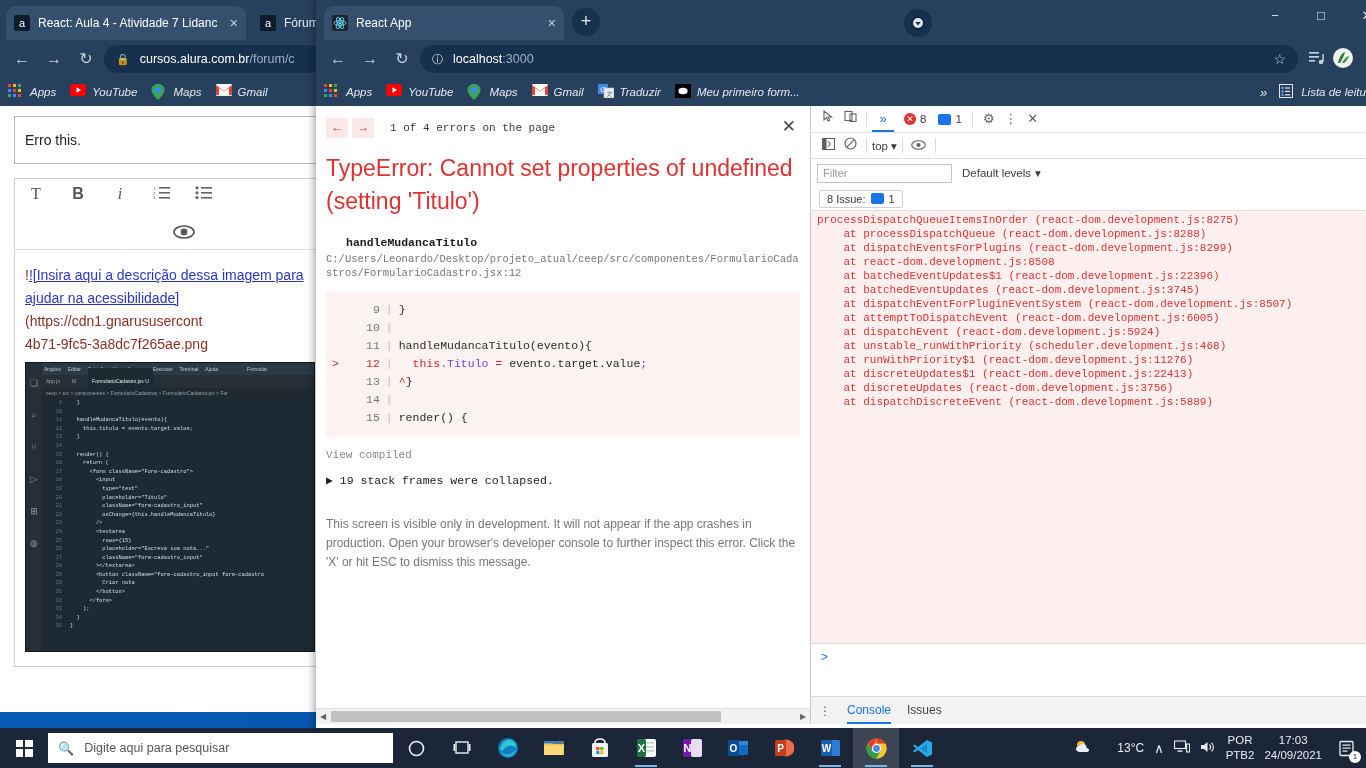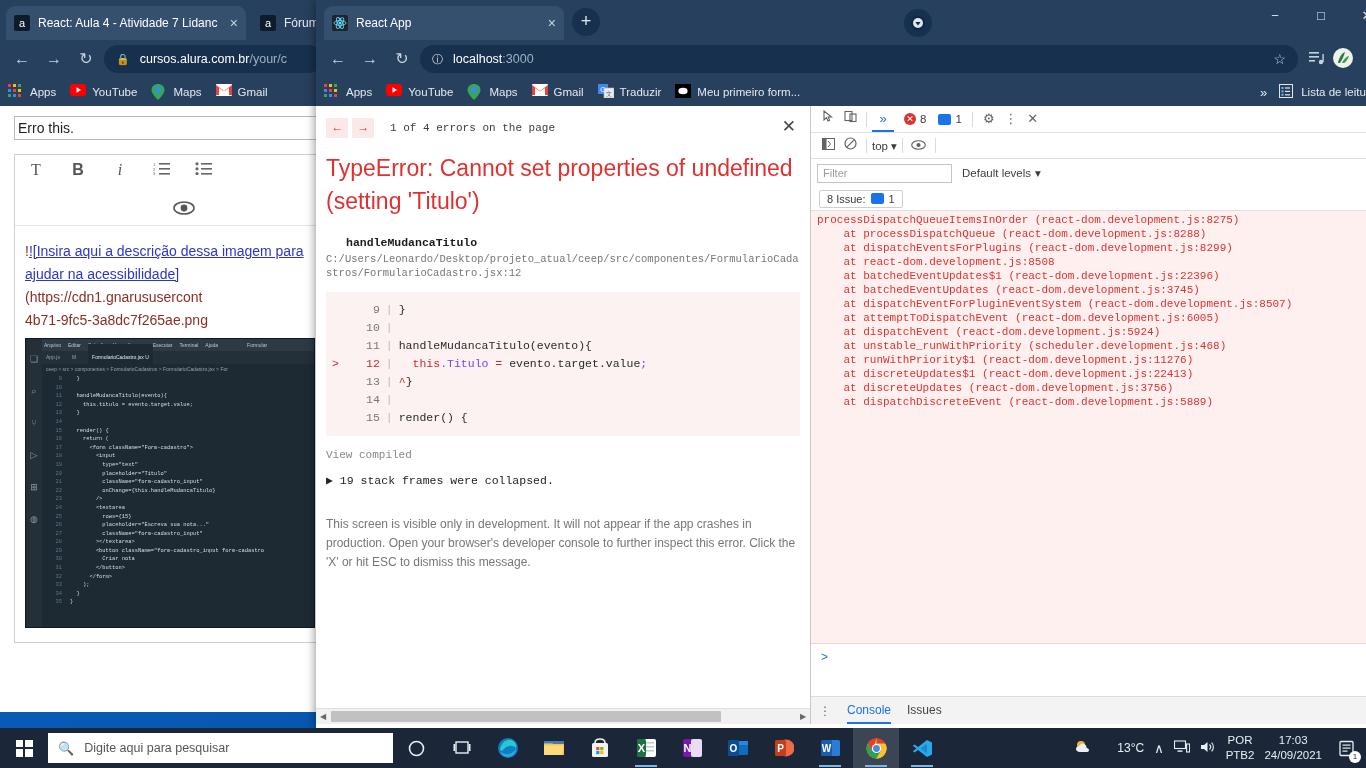--- a/index.html
+++ b/index.html
@@ -77,31 +77,31 @@
   .omnibox {
     flex:1 1 auto; height:28px; background:#17304d; border-radius:14px;
     display:flex; align-items:center; padding:0 12px; color:#fff; font-size:12.5px; min-width:0;
   }
   .omnibox .lockico { margin-right:10px; font-size:11px; opacity:.85; }
   .omnibox .urlmain { color:#fff; }
   .omnibox .urlrest { color:#9fb0c4; }
   .navright { display:flex; align-items:center; margin-left:6px; }
   .navright span { width:26px; text-align:center; color:#c6d2e0; font-size:14px; }
 
-  .bookbar { height:28px; display:flex; align-items:center; padding:0 8px; background:#27405e; font-size:11.5px; color:#e3e9f1; overflow:hidden; }
+  .bookbar { height:28px; display:flex; align-items:center; padding:0 8px; background:#27405e; font-size:11.5px; color:#e3e9f1; overflow:hidden;font-style:italic; }
   .bm { display:flex; align-items:center; margin-right:14px; white-space:nowrap; }
   .bm .bico { width:16px; height:16px; margin-right:6px; flex:0 0 16px; }
   .bookbar .spacer { flex:1 1 auto; }
 
   
   #win-alura { left:0; top:0; width:330px; height:712px; }
   #alura-page { background:#fff; height:602px; padding:10px 14px 0 14px; overflow:hidden; position:relative; }
   .a-input {
-    border:1px solid #b9b9b9; height:24px; display:flex; align-items:center;
-    padding:0 3px; font-size:14px; color:#222; width:340px;
+    border:1px solid #b9b9b9; height:48px; display:flex; align-items:center;
+    padding:0 10px; font-size:14px; color:#222; width:340px;
   }
   .a-editor { border:1px solid #cfcfcf; margin-top:14px; width:340px; }
   .a-toolbar { padding:6px 10px; border-bottom:1px solid #e3e3e3; display:flex; flex-wrap:wrap; gap:20px; align-items:center; }
   .a-toolbar .tb { color:#555; font-size:16px; width:22px; text-align:center; }
   .a-body { padding:14px 10px; font-size:14px; line-height:23px; }
   .a-link { color:#2b36c8; text-decoration:underline; }
   .a-url { color:#8b2f24; }
   .a-shot { margin-top:6px; width:290px; height:290px; background:#1e2a33; position:relative; overflow:hidden; border:1px solid #101820; }
 
   
@@ -301,21 +301,21 @@
       </div>
     </div>
 
     <div class="navbar">
       <span class="navicon">←</span>
       <span class="navicon">→</span>
       <span class="navicon">↻</span>
       <div class="omnibox">
         <span class="lockico">🔒</span>
         <span class="urlmain">cursos.alura.com.br</span>
-          <span class="urlrest">/your/c</span>
+          <span class="urlrest">/forum/c</span>
       </div>
     </div>
 
     <div class="bookbar">
       <span class="bm">
         <span class="bico">
           <svg width="14" height="14" viewBox="0 0 14 14">
             <rect x="0" y="0" width="3" height="3" fill="#ea4335"></rect>
               <rect x="5" y="0" width="3" height="3" fill="#fbbc05"></rect>
               <rect x="10" y="0" width="3" height="3" fill="#34a853"></rect>

